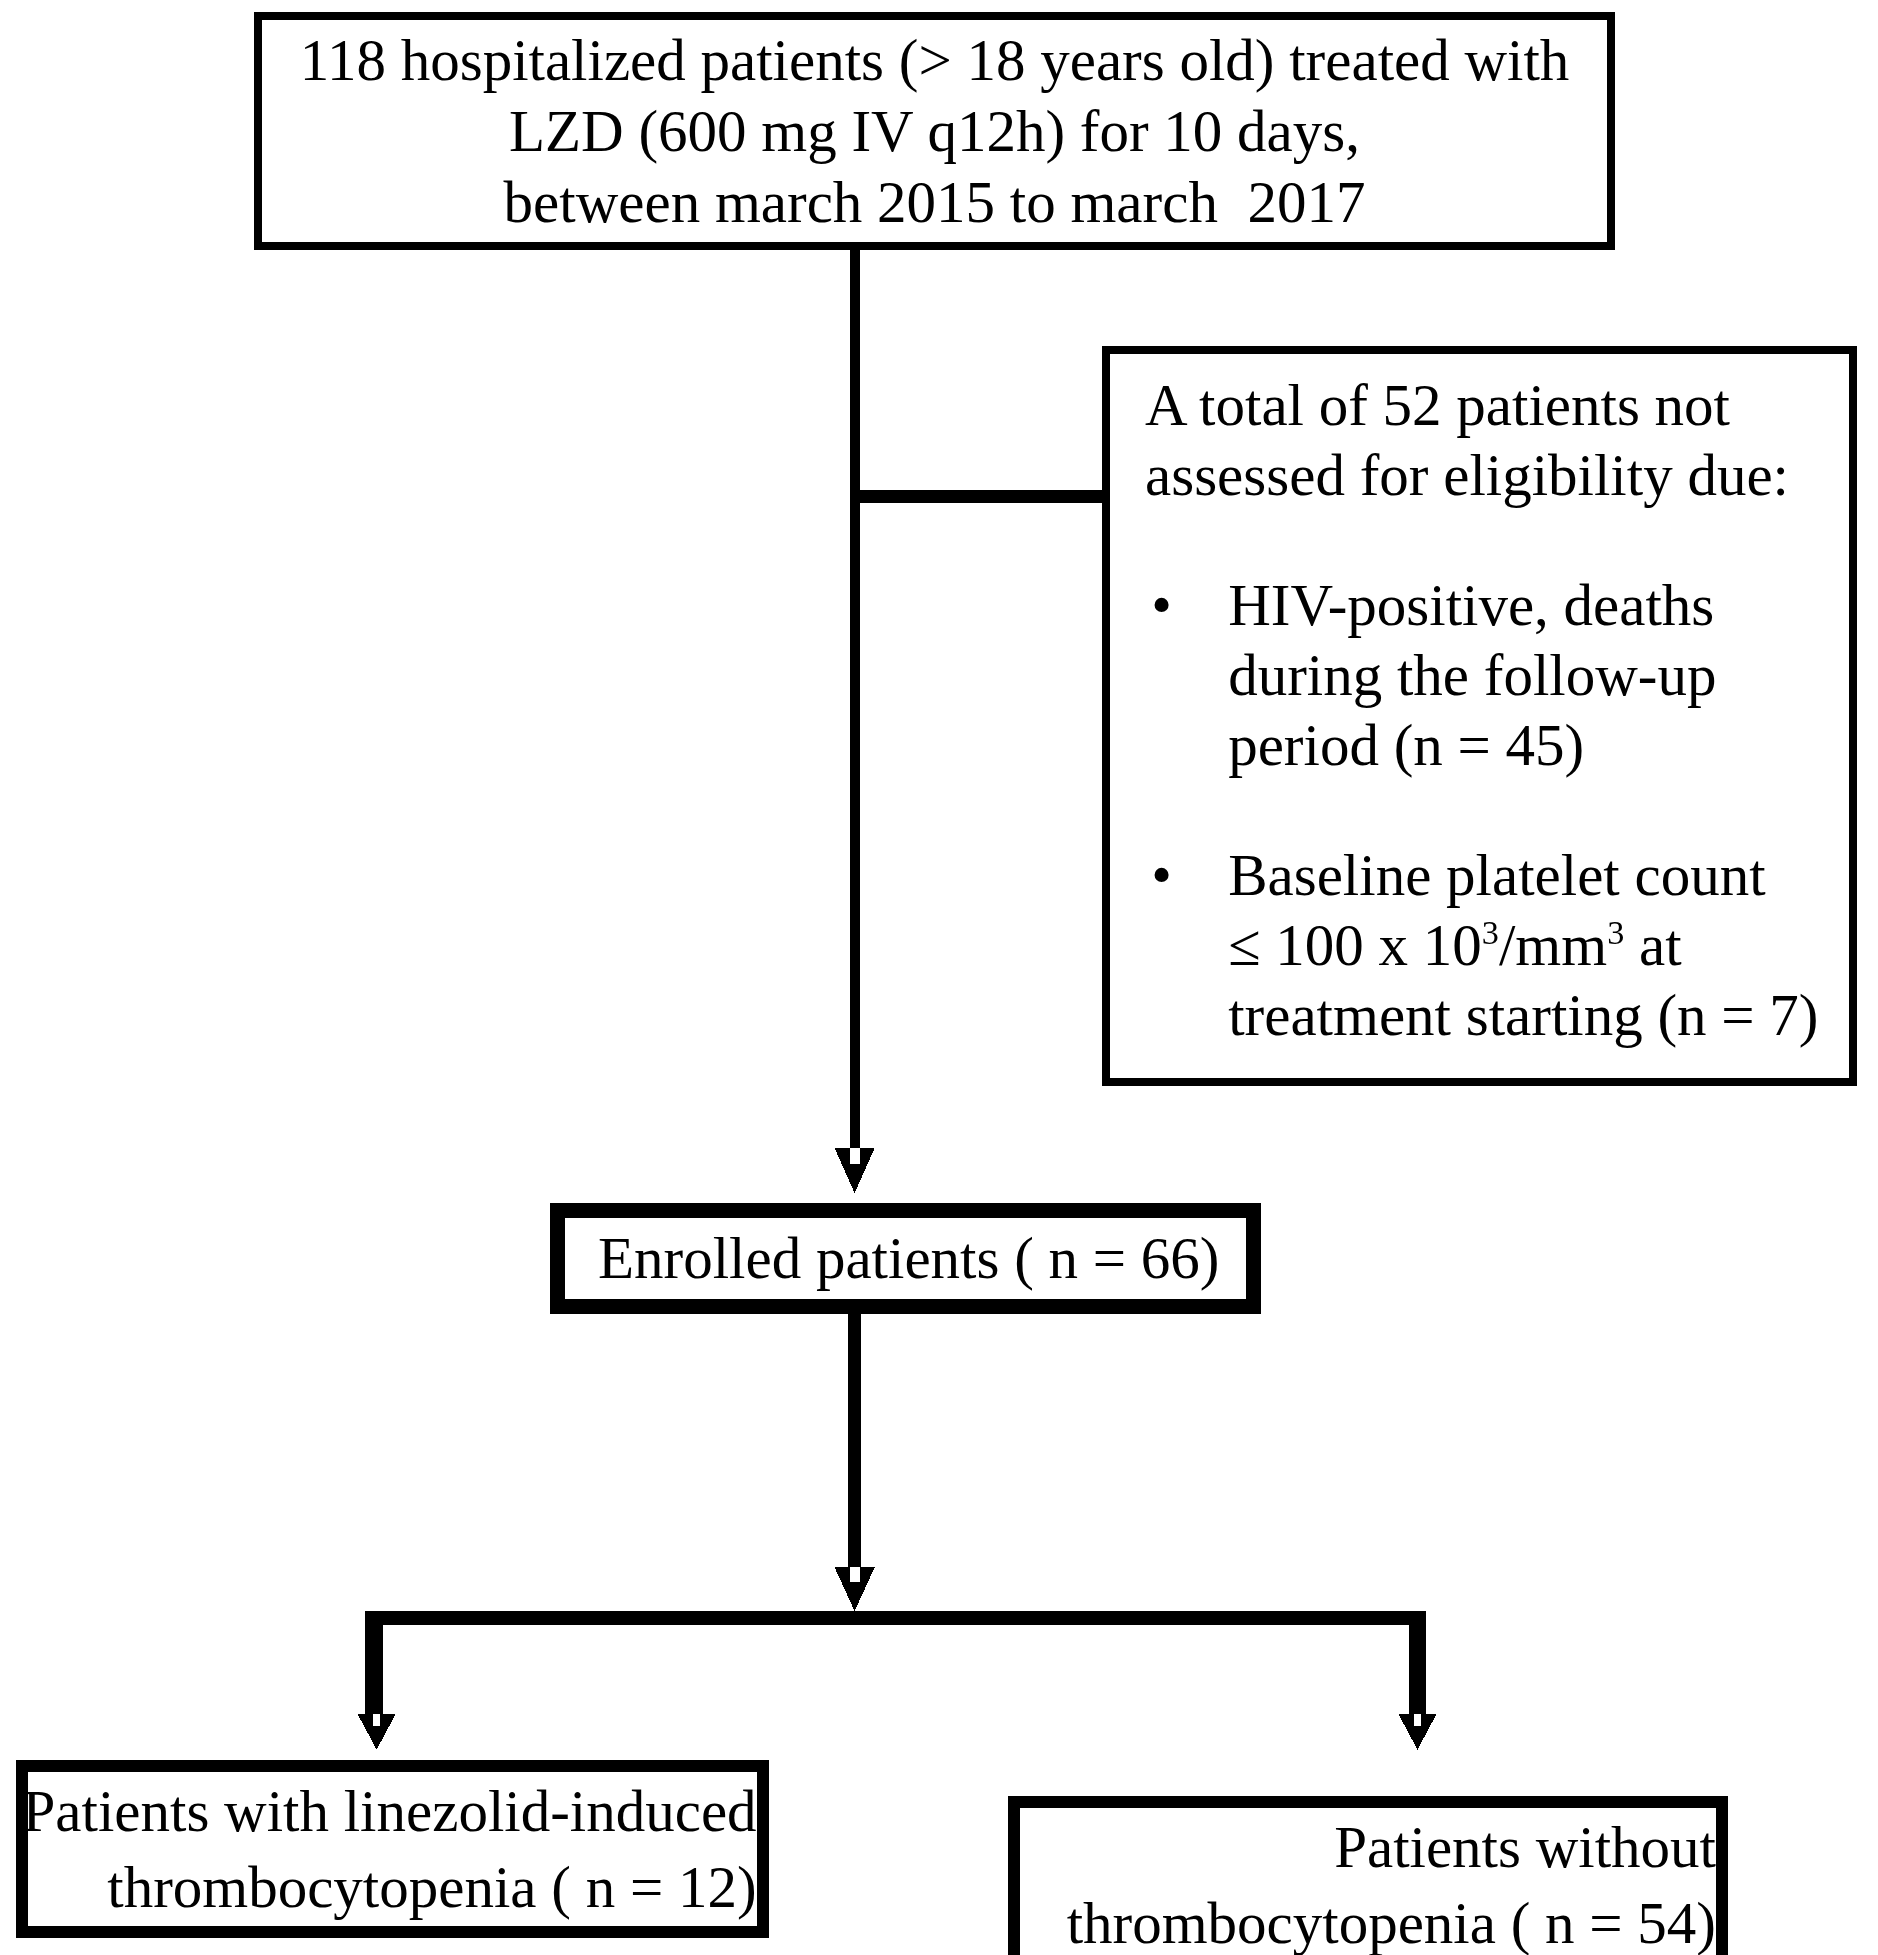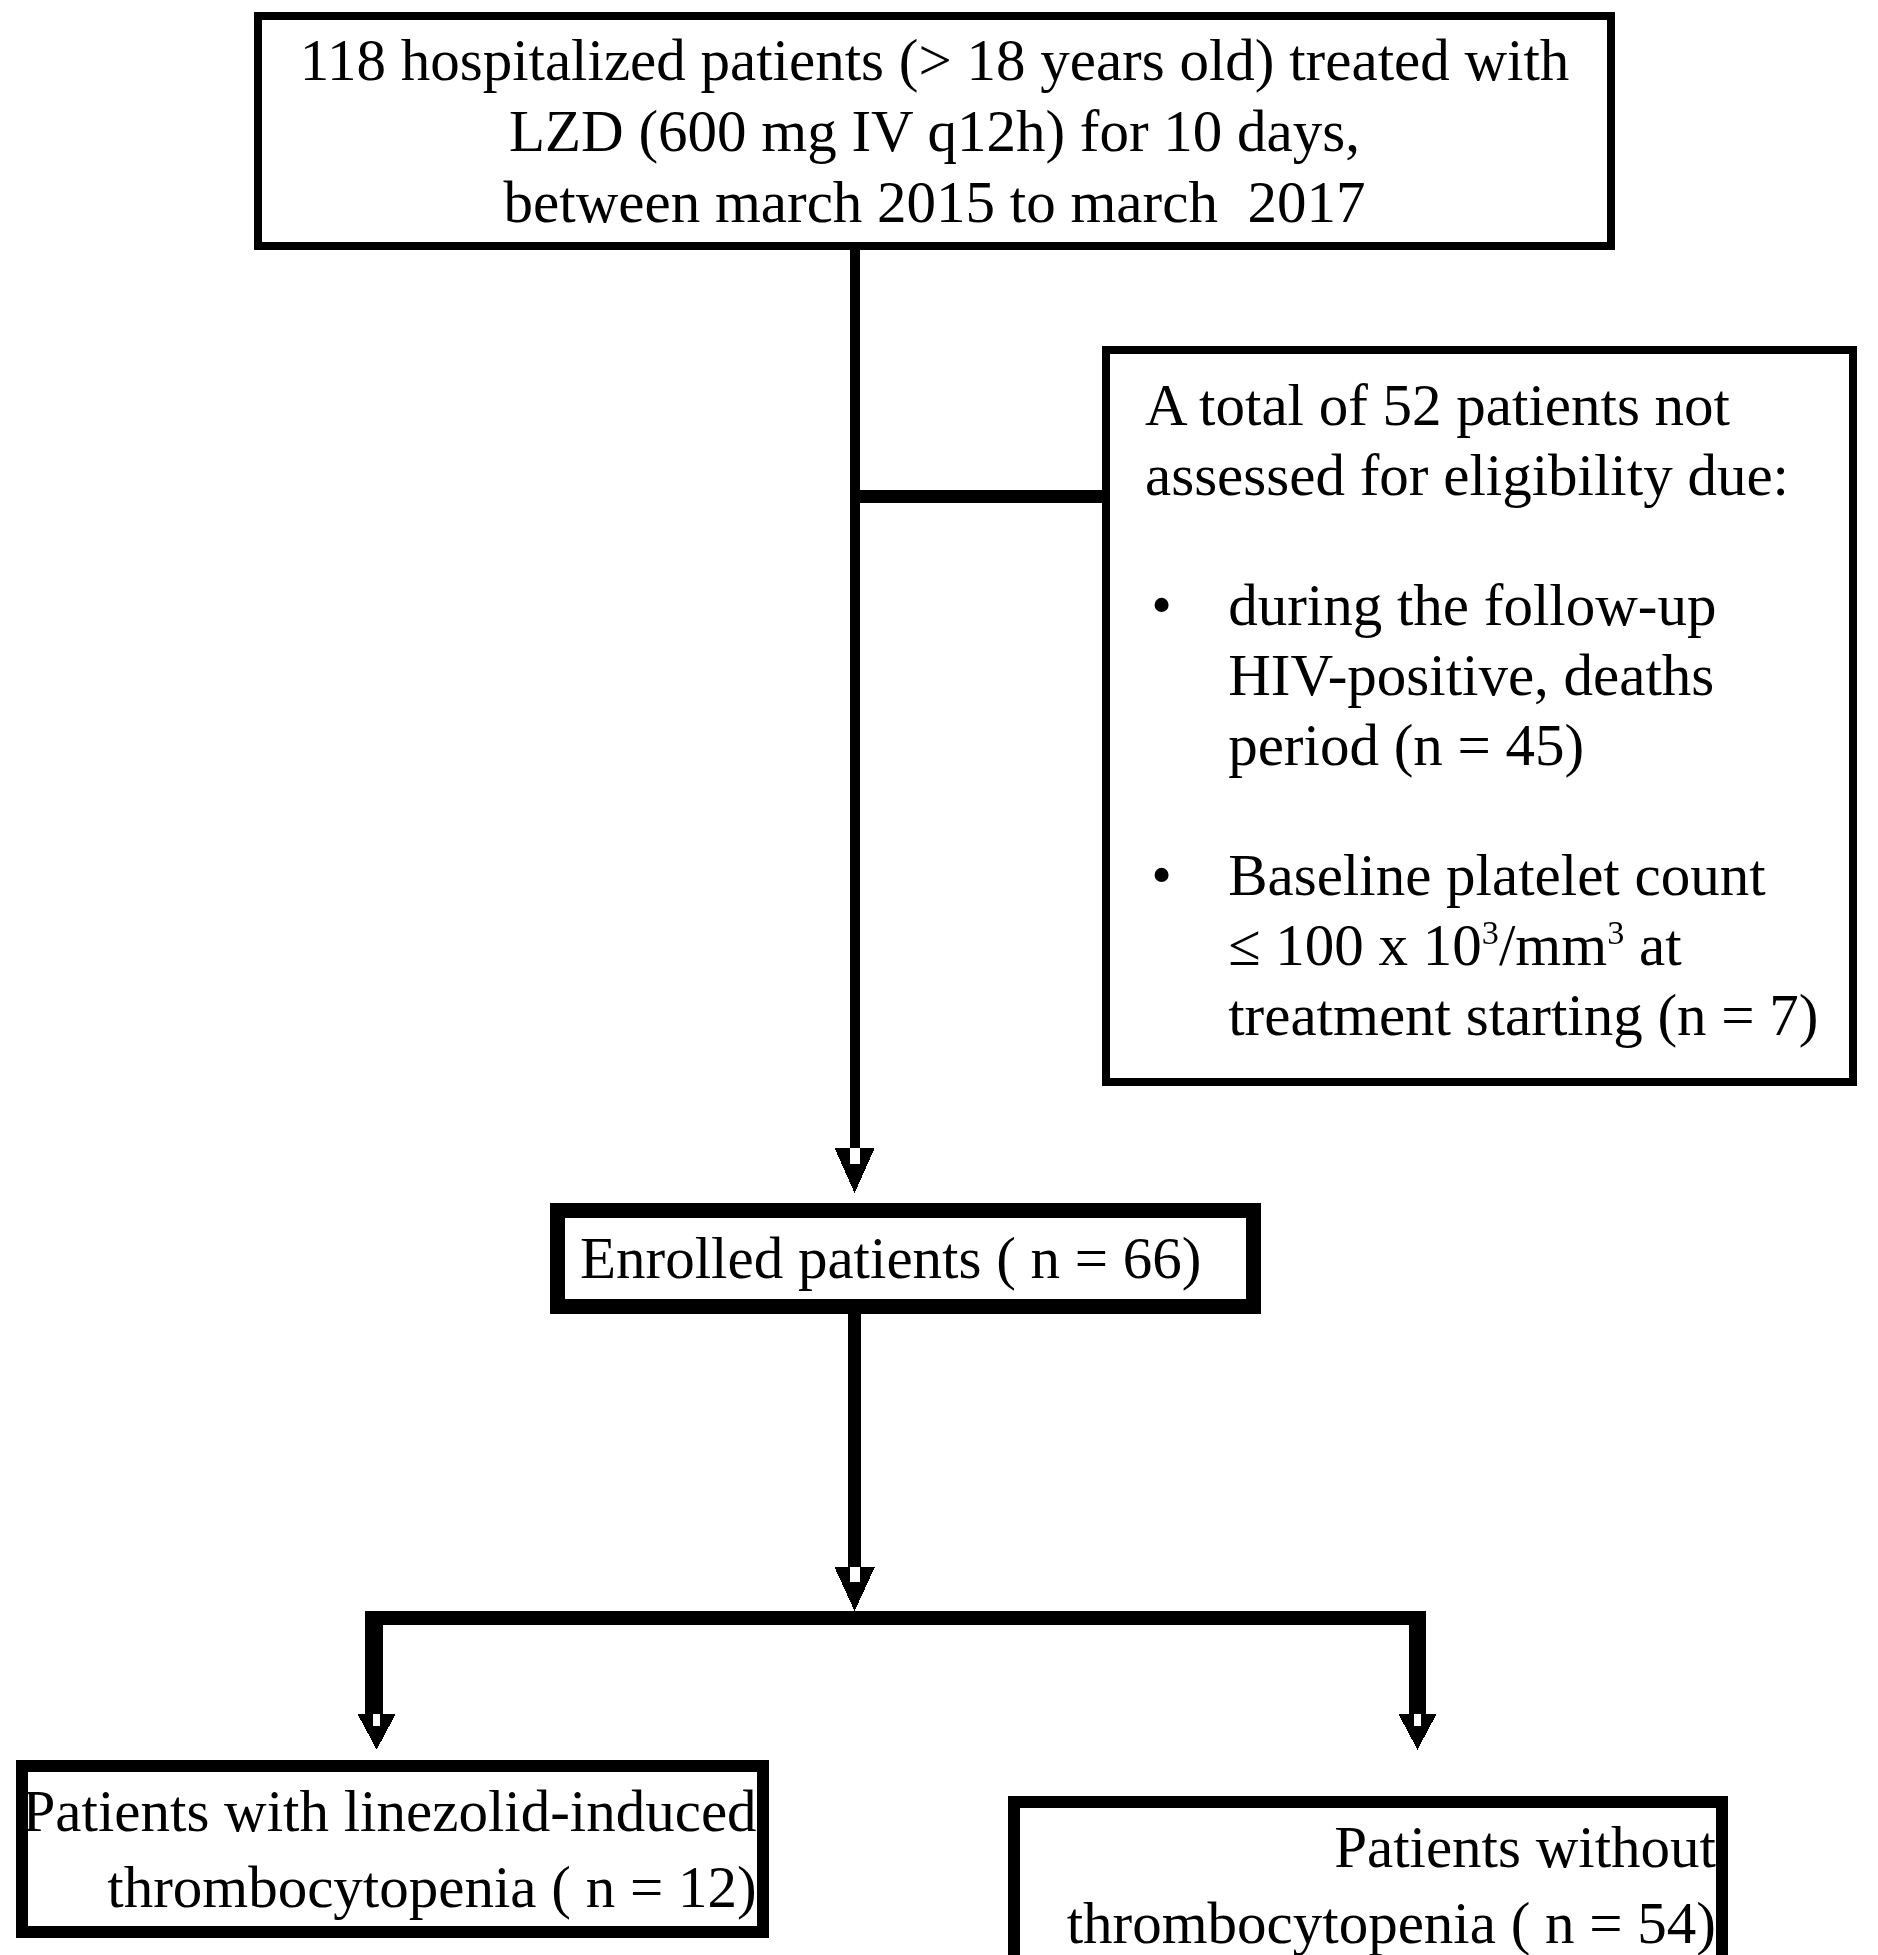--- a/index.html
+++ b/index.html
@@ -74,21 +74,21 @@
   }
   
   #box-enrolled {
     left: 550px;
     top: 1203px;
     width: 711px;
     height: 111px;
     border-width: 15.6px;
     display: flex;
     align-items: center;
-    padding-left: 15px;
+    padding-left: 33px;
     font-size: 59px;
     line-height: 69px;
   }
   
   #box-with, #box-without {
     top: 1760px;
     height: 178px;
     border-width: 12.5px;
     display: flex;
     flex-direction: column;
@@ -143,22 +143,22 @@
   </div>
 
   <div class="box" id="box-exclusion">
     <div class="para">
       <div class="tline">A total of 52 patients not</div>
       <div class="tline">assessed for eligibility due:</div>
     </div>
     <div class="bullet-row">
       <div class="bullet-marker">•</div>
       <div class="bullet-text">
+        <div class="tline">HIV-positive, deaths</div>
         <div class="tline">during the follow-up</div>
-        <div class="tline">HIV-positive, deaths</div>
         <div class="tline">period (n = 45)</div>
       </div>
     </div>
     <div class="bullet-row">
       <div class="bullet-marker">•</div>
       <div class="bullet-text">
         <div class="tline">Baseline platelet count</div>
         <div class="tline"><span>≤ 100 x 10</span><sup>3</sup><span>/mm</span><sup>3</sup><span> at</span></div>
         <div class="tline">treatment starting (n = 7)</div>
       </div>

